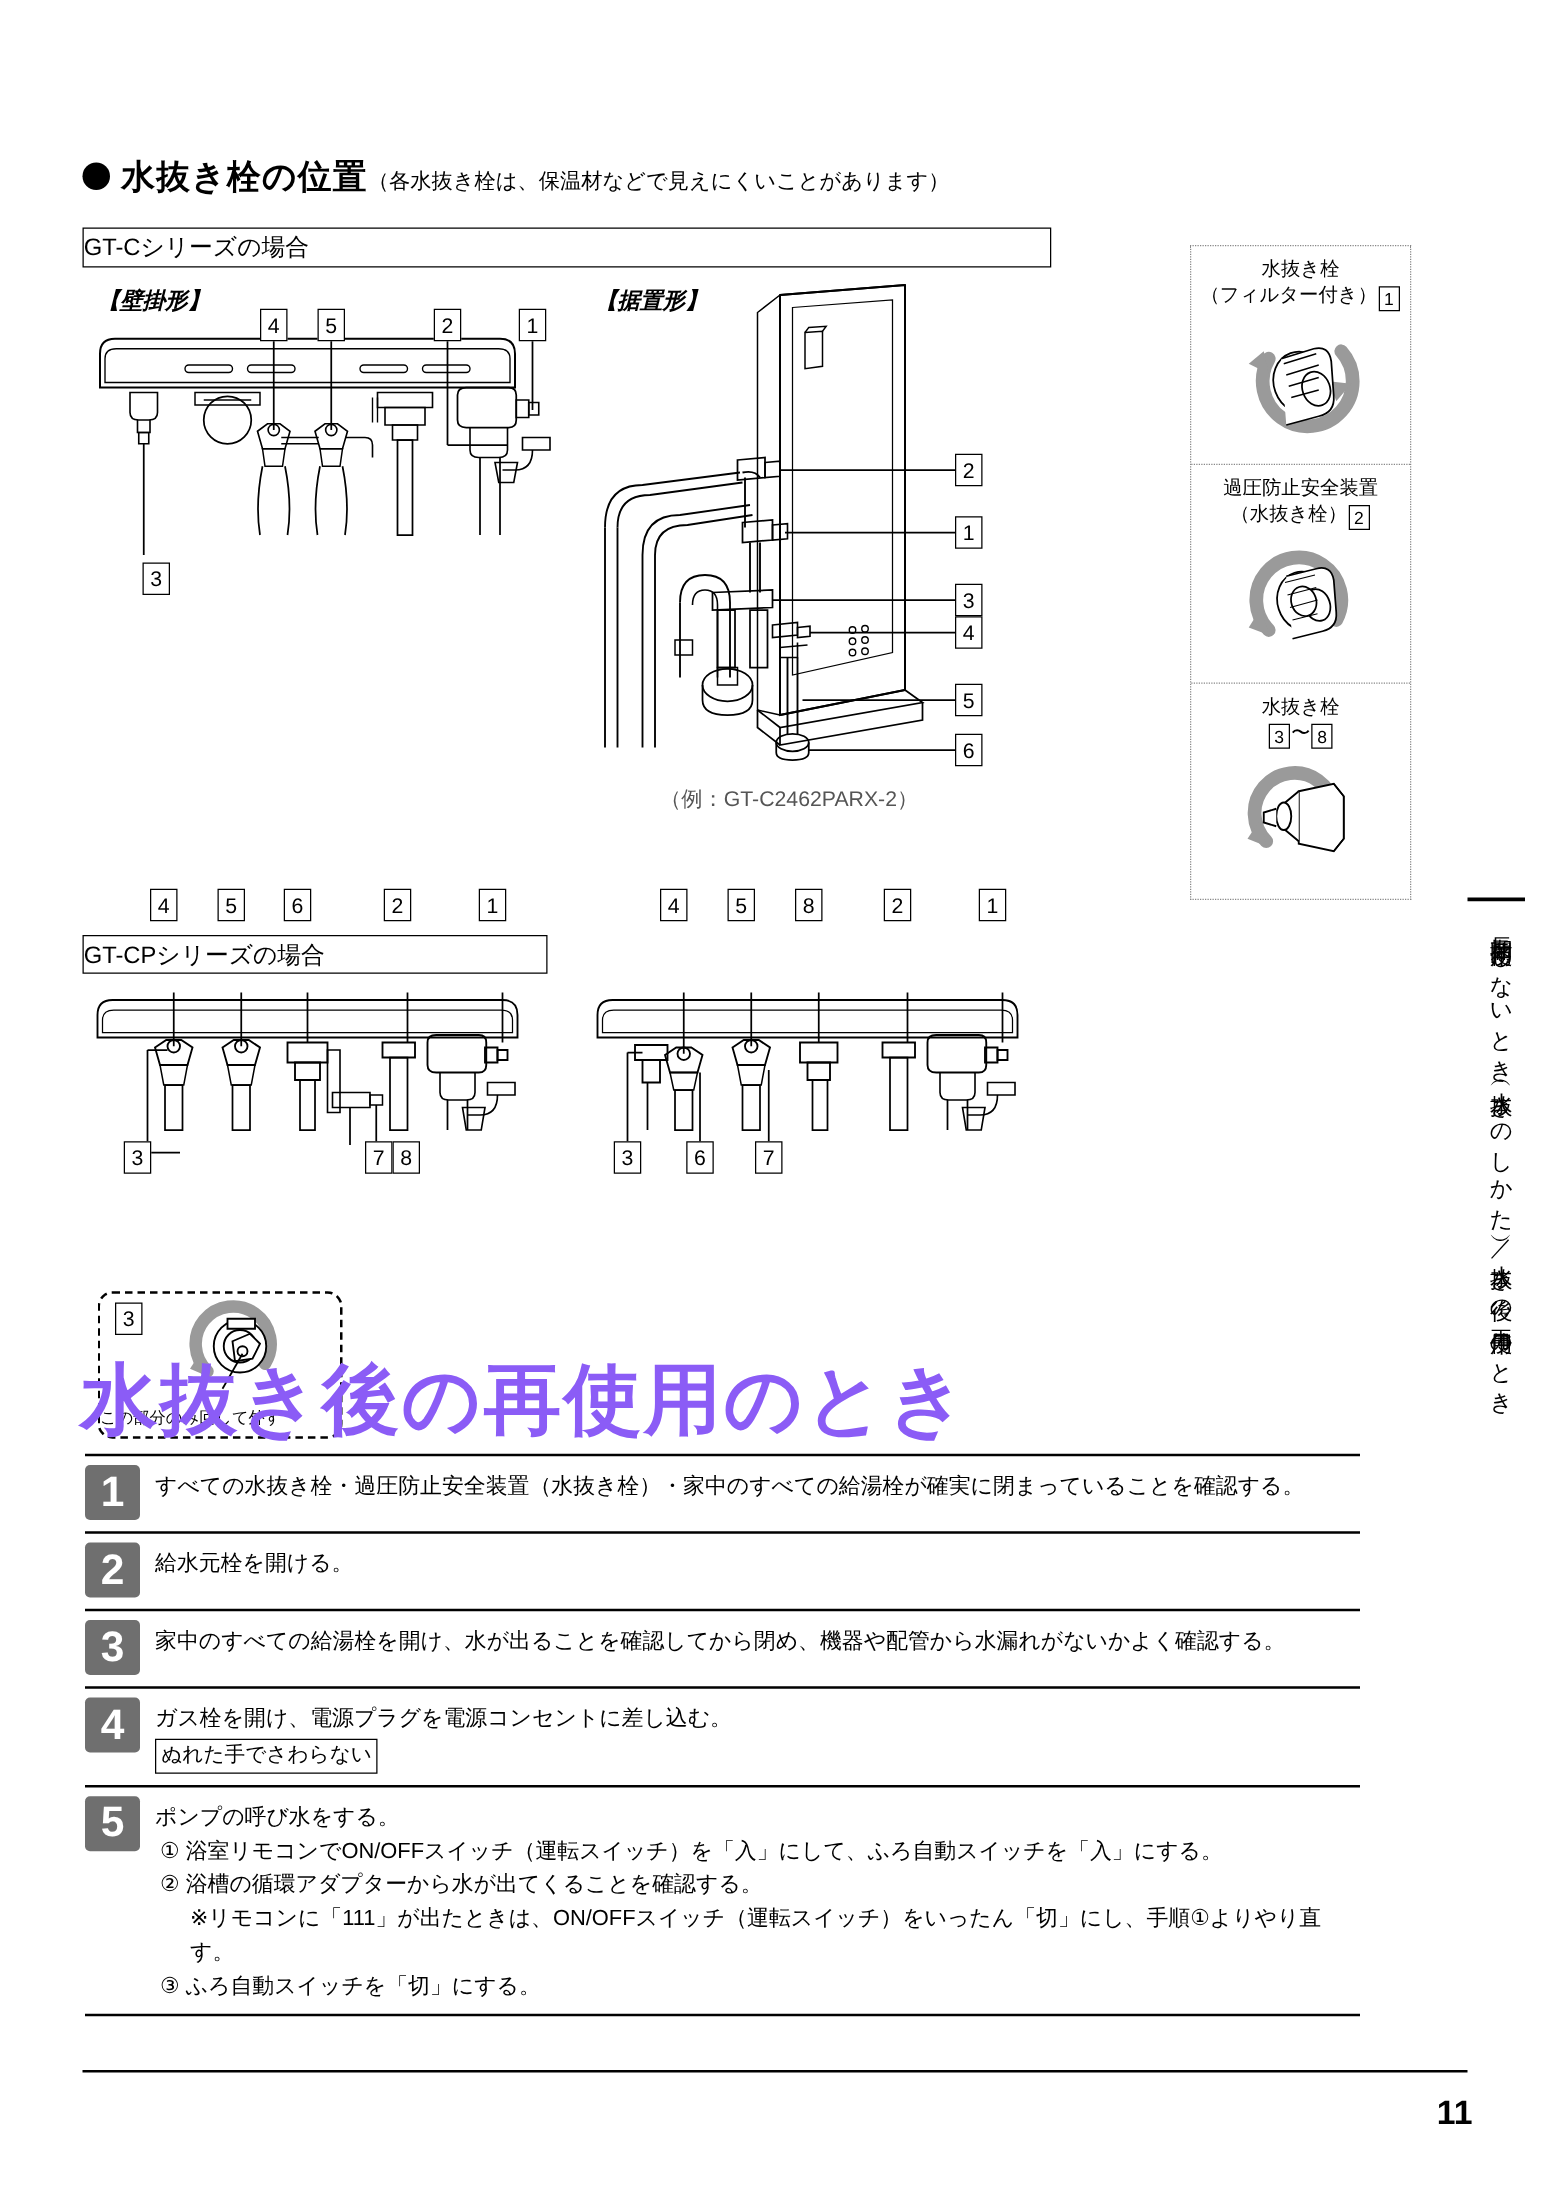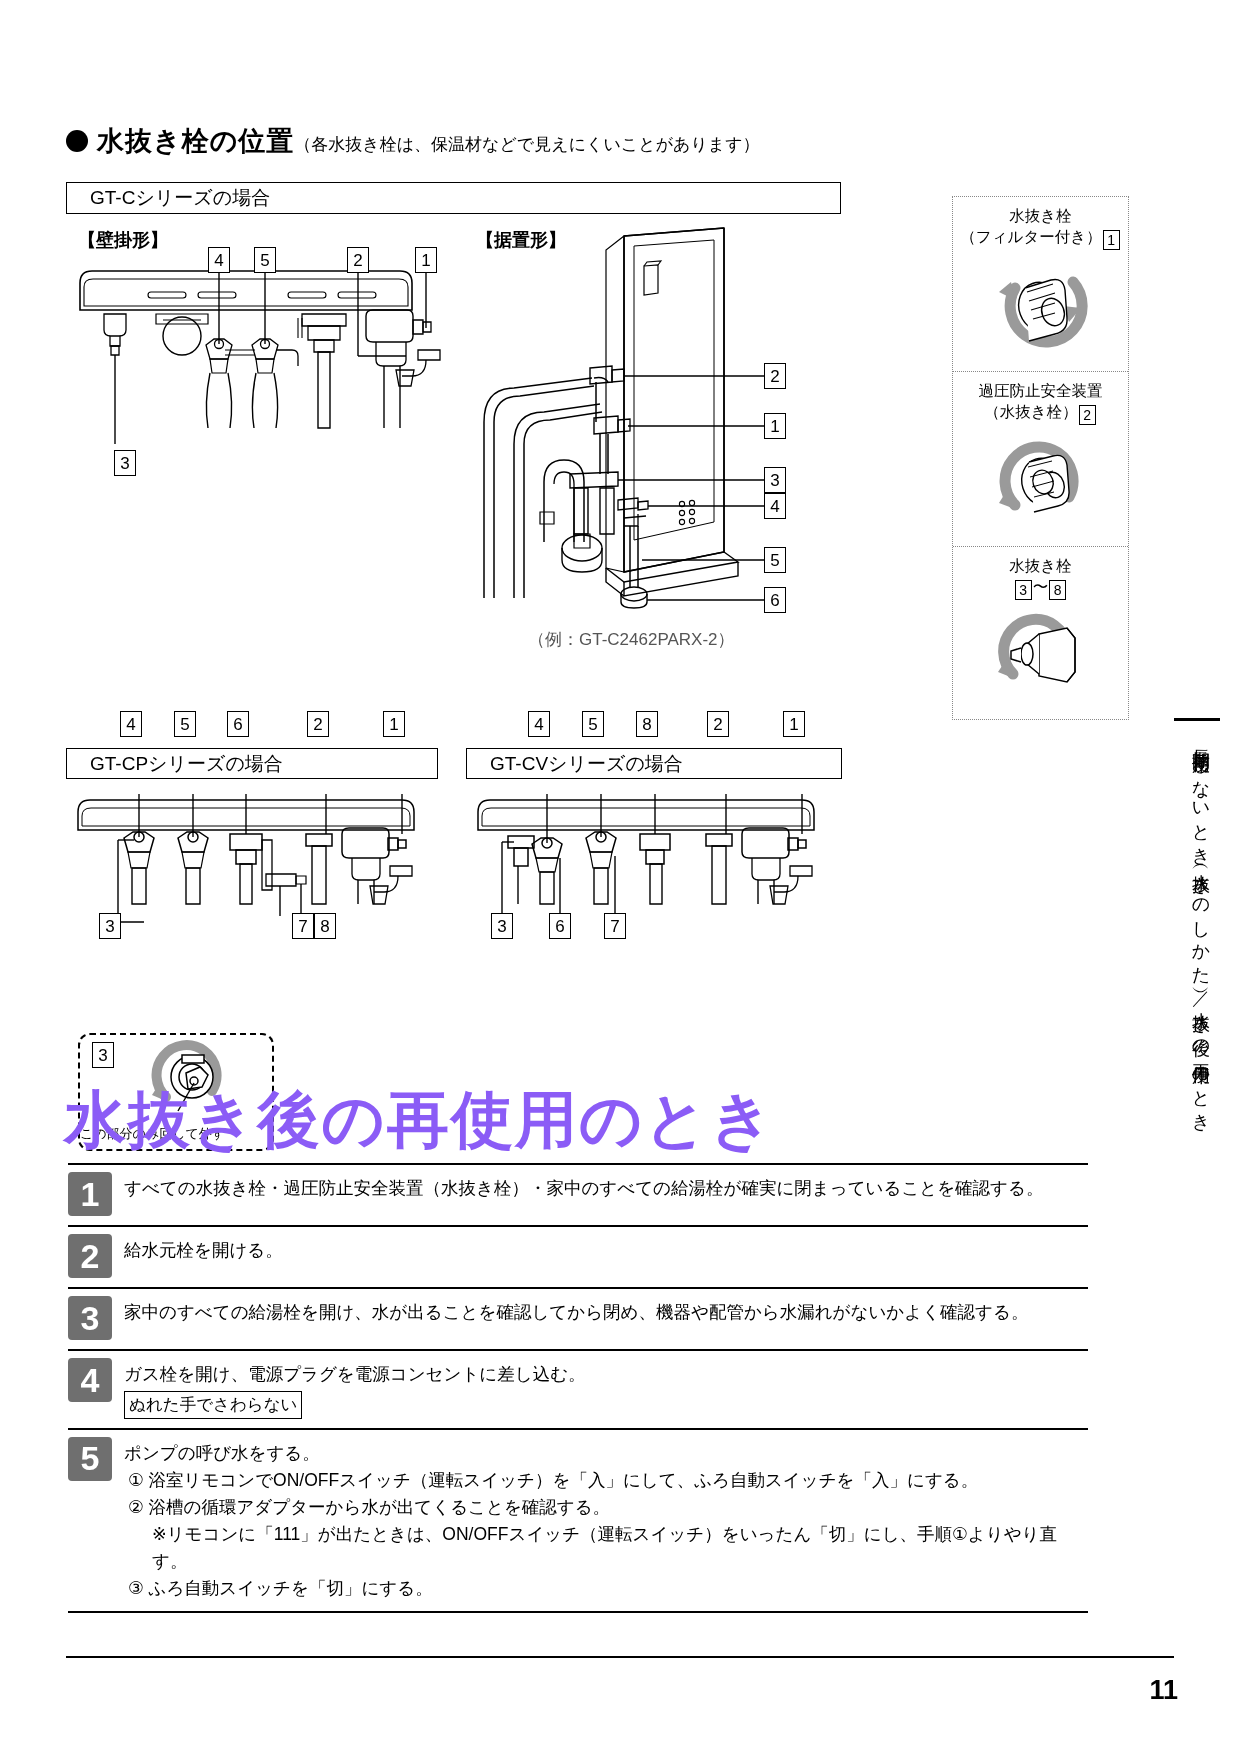--- a/index.html
+++ b/index.html
@@ -11,24 +11,24 @@
   .page{position:relative;width:1240px;height:1754px;}
 
   
   .hdr{position:absolute;left:66px;top:123px;display:flex;align-items:baseline;}
   .hdr .bullet{width:22px;height:22px;border-radius:50%;background:#000;display:inline-block;margin-right:9px;position:relative;top:2px;}
   .hdr .h-title{font-size:27px;font-weight:bold;letter-spacing:1px;}
   .hdr .h-note{font-size:17px;margin-left:0;letter-spacing:0px;}
 
   
   .secbox{position:absolute;border:1.6px solid #000;box-sizing:border-box;
-          display:flex;align-items:center;padding-left:23px;font-size:19px;}
-
-  
-  .lbl{position:absolute;font-size:18px;font-weight:bold;}
+          display:flex;align-items:center;padding-left:0;font-size:19px;}
+
+  
+  .lbl{position:absolute;font-size:18px;font-weight:bold;font-style:italic;}
   .cap{position:absolute;font-size:17px;color:#555;}
 
   
   .numbox{position:absolute;width:22px;height:26px;border:1.5px solid #000;
           box-sizing:border-box;display:flex;align-items:center;justify-content:center;
           font-size:17px;background:#fff;line-height:1;}
 
   
   .sidepanel{position:absolute;left:952px;top:196px;width:177px;height:524px;
              border:1.5px dotted #888;box-sizing:border-box;}
@@ -362,23 +362,20 @@
 
   <div class="numbox" style="left:120px;top:711px;">4</div>
   <div class="numbox" style="left:174px;top:711px;">5</div>
   <div class="numbox" style="left:227px;top:711px;">6</div>
   <div class="numbox" style="left:307px;top:711px;">2</div>
   <div class="numbox" style="left:383px;top:711px;">1</div>
   <div class="numbox" style="left:99px;top:913px;">3</div>
   <div class="numbox" style="left:292px;top:913px;">7</div>
   <div class="numbox" style="left:314px;top:913px;">8</div>
 
-  <div class="secbox" style="left:466px;top:748px;width:376px;height:31px;">
-    <span>GT-CVシリーズの場合</span>
-  </div>
 
   <svg style="position:absolute;left:470px;top:790px;" width="370" height="140" viewBox="0 0 370 140">
     <g fill="none" stroke="#000" stroke-width="1.5">
       <path d="M8,22 q0,-12 12,-12 L332,10 q12,0 12,12 L344,40 L8,40 Z" fill="#fff"></path>
       <path d="M12,26 q0,-8 9,-8 L331,18 q9,0 9,8 L340,36 L12,36 Z" stroke-width="1"></path>
       <path d="M38,46 l26,0 l0,12 l-26,0 Z"></path>
       <path d="M44,58 l14,0 l0,18 l-14,0 Z"></path>
       <path d="M48,76 l0,38" stroke-width="1.4"></path>
 
       <path d="M62,54 l9,-6 l12,0 l9,6 l-4,14 l-22,0 Z"></path>

